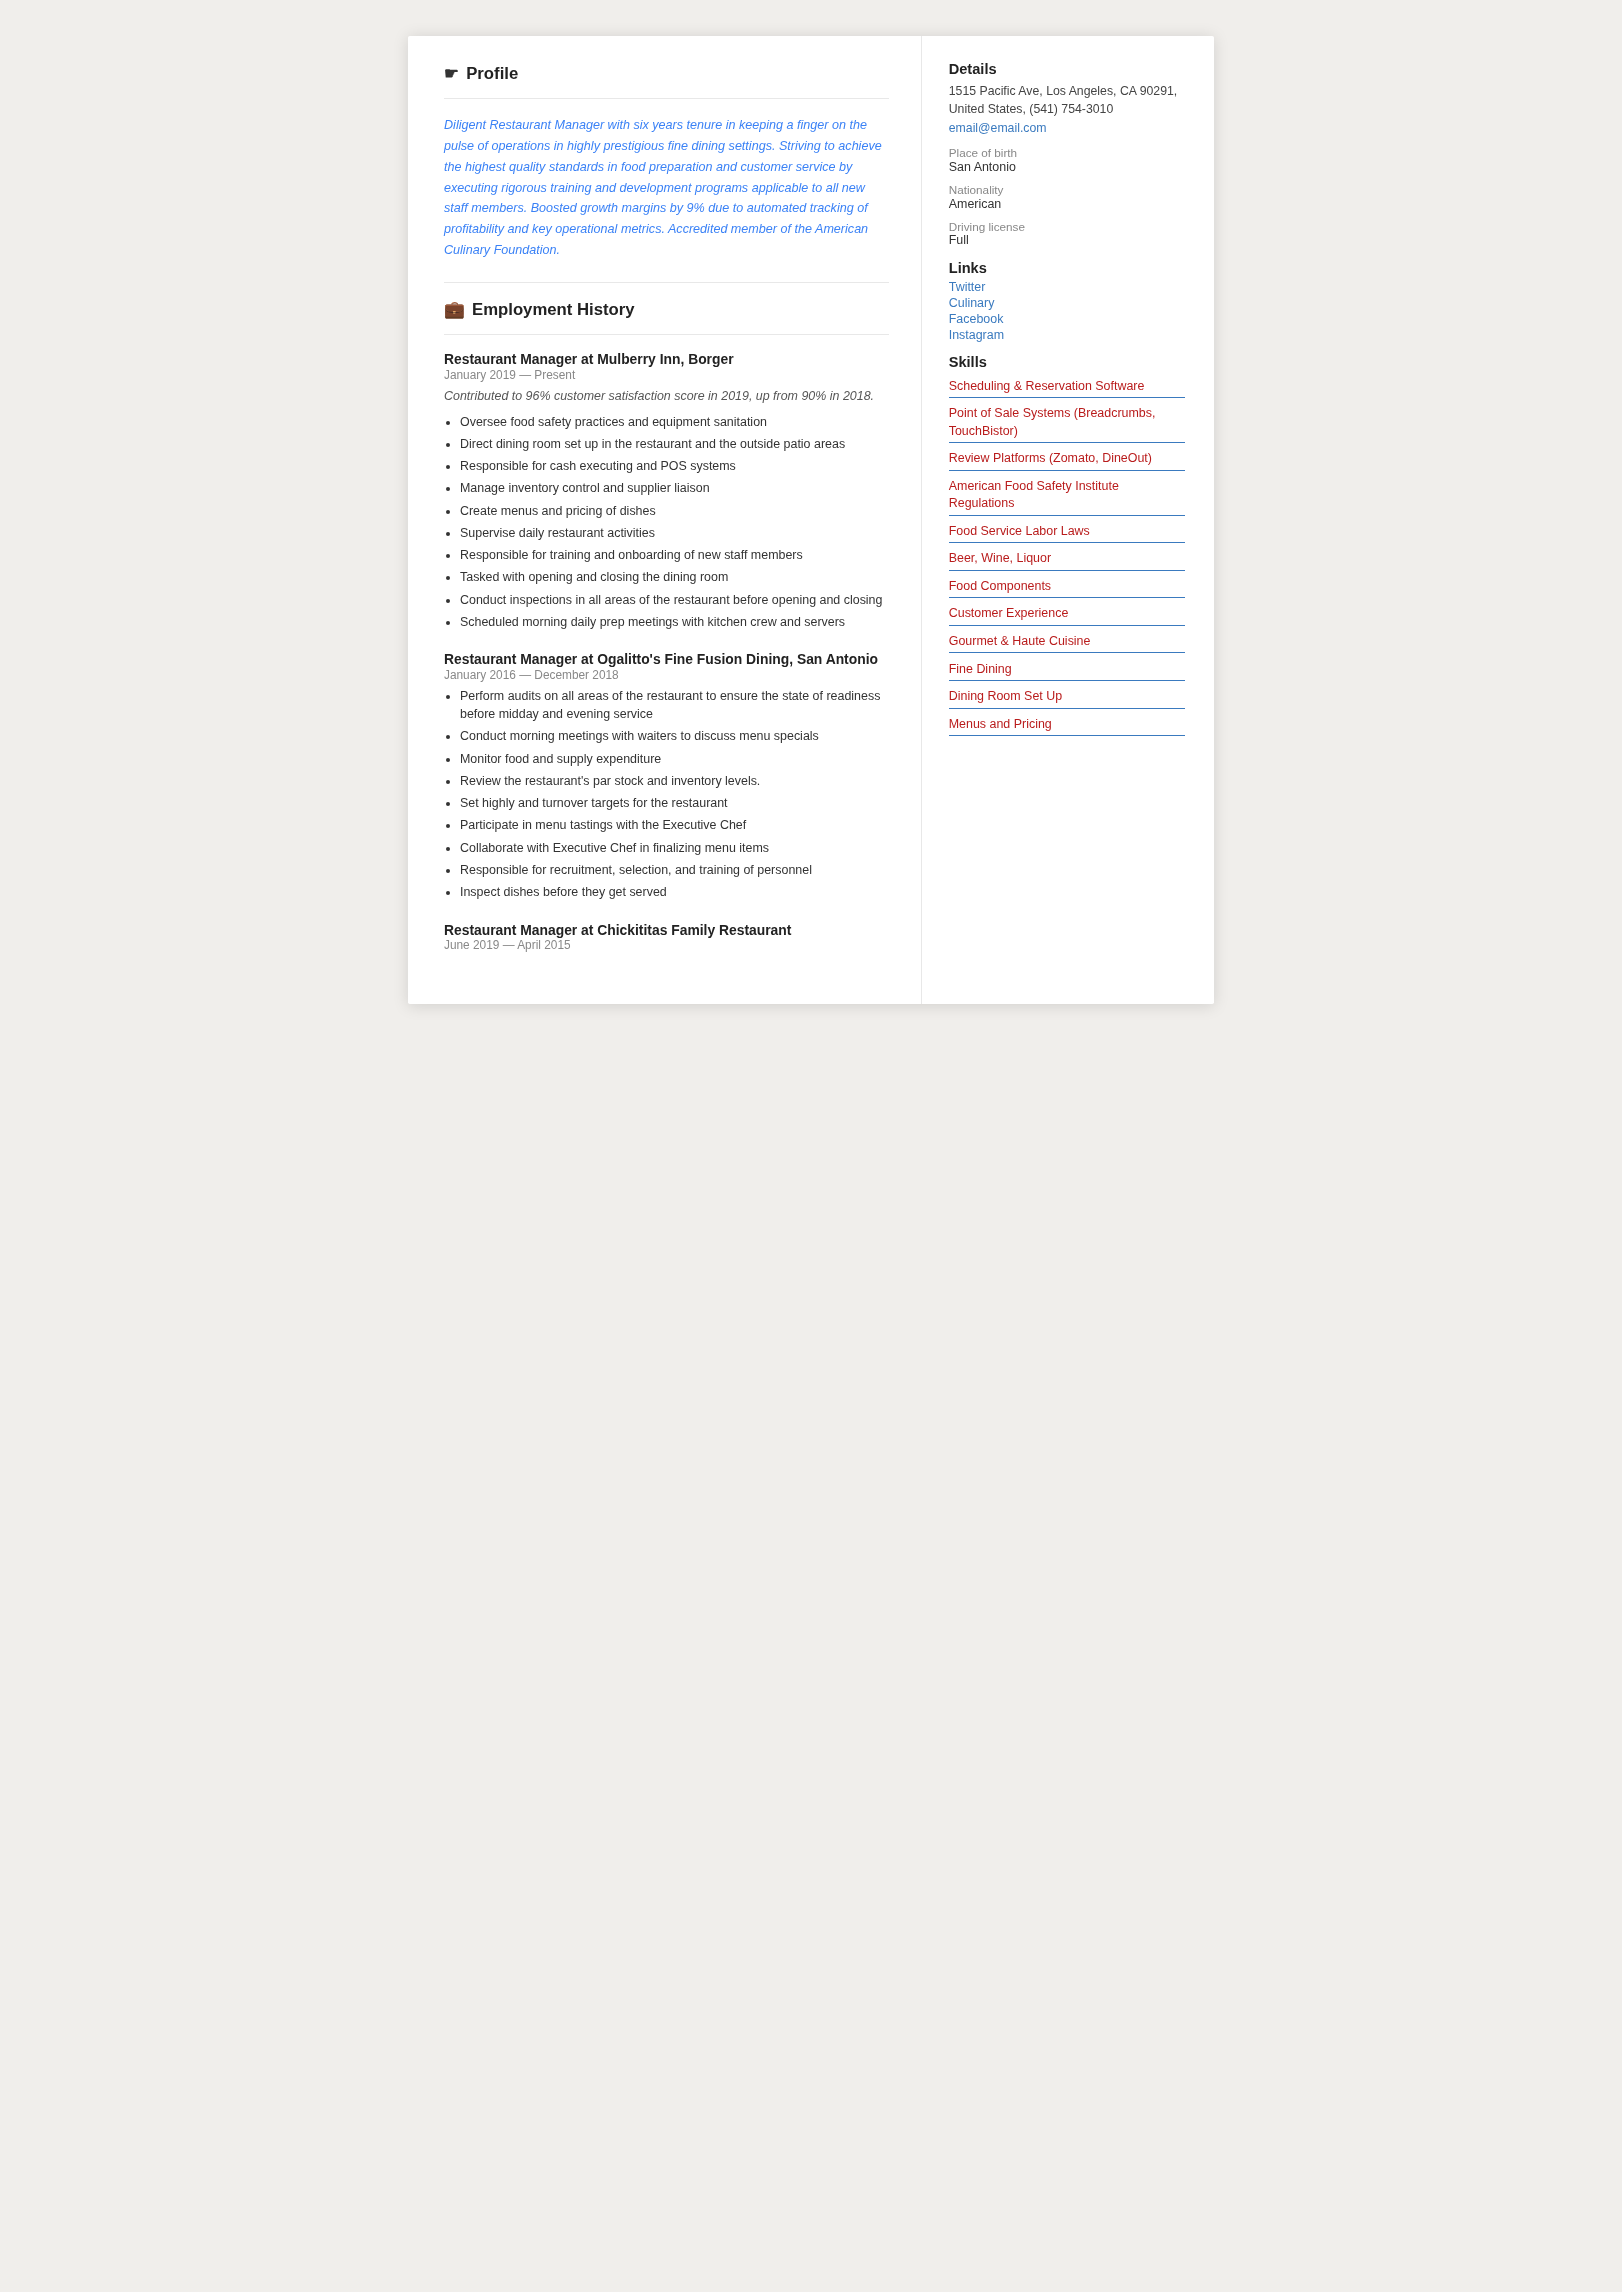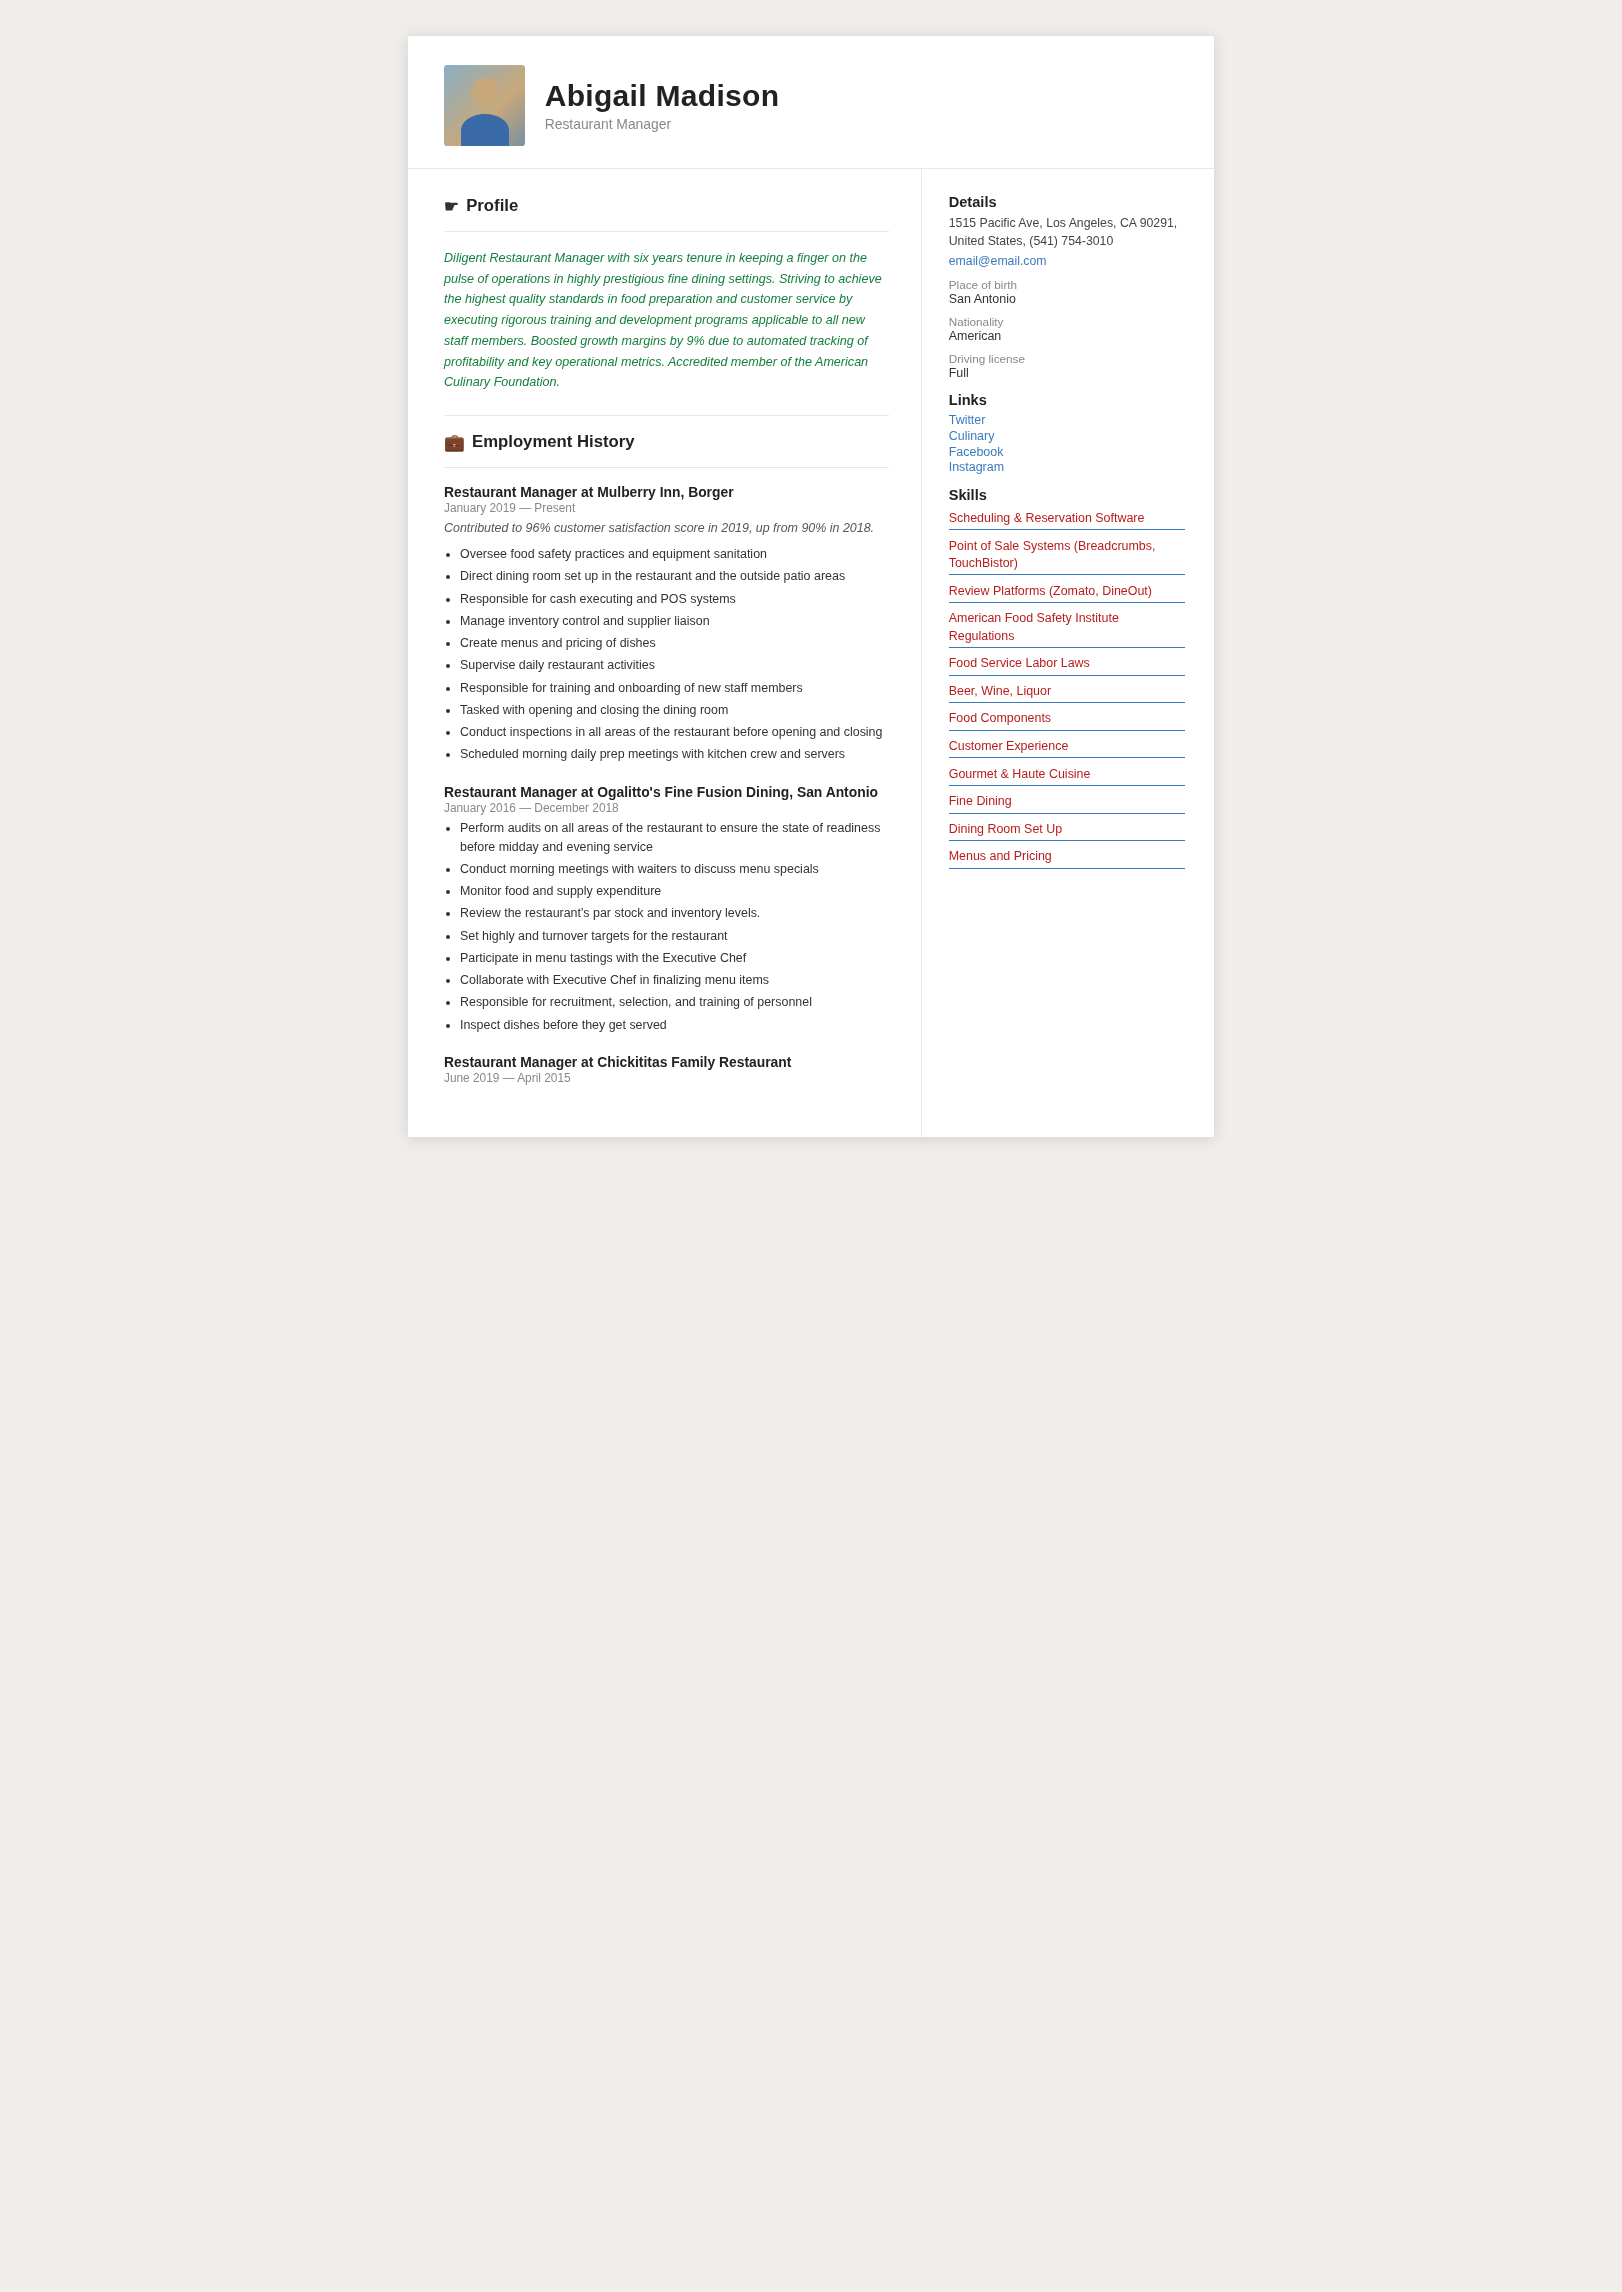--- a/index.html
+++ b/index.html
@@ -101,21 +101,21 @@
       color: #333;
       font-size: 1em;
     }
     .section-divider {
       border: none;
       border-top: 1.8px solid #e8e8e8;
       margin: 14.3px 0 16px 0;
     }
     .profile-text {
       font-size: 0.88em;
-      color: #15803d;
+      color: #3b82f6;
       line-height: 1.65;
       font-style: italic;
     }
     .employment-entry {
       margin-bottom: 19.7px;
     }
     .job-title {
       font-size: 0.97em;
       font-weight: bold;
       color: #222;
@@ -205,29 +205,20 @@
     }
     .skill-item:last-child {
       border-bottom: 1.8px solid #3a7abf;
     }
   </style>
 </head>
 <body>
 
 <div class="resume-card">
 
-  <div class="header-section">
-    <div class="avatar">
-      <div class="avatar-img"></div>
-    </div>
-    <div class="header-info">
-      <div class="header-name">Abigail Madison</div>
-      <div class="header-title">Restaurant Manager</div>
-    </div>
-  </div>
 
   <div class="main-layout">
 
     <div class="left-col">
 
       <div>
         <div class="section-title">
           <span class="icon">☛</span>
           <span>Profile</span>
         </div>

